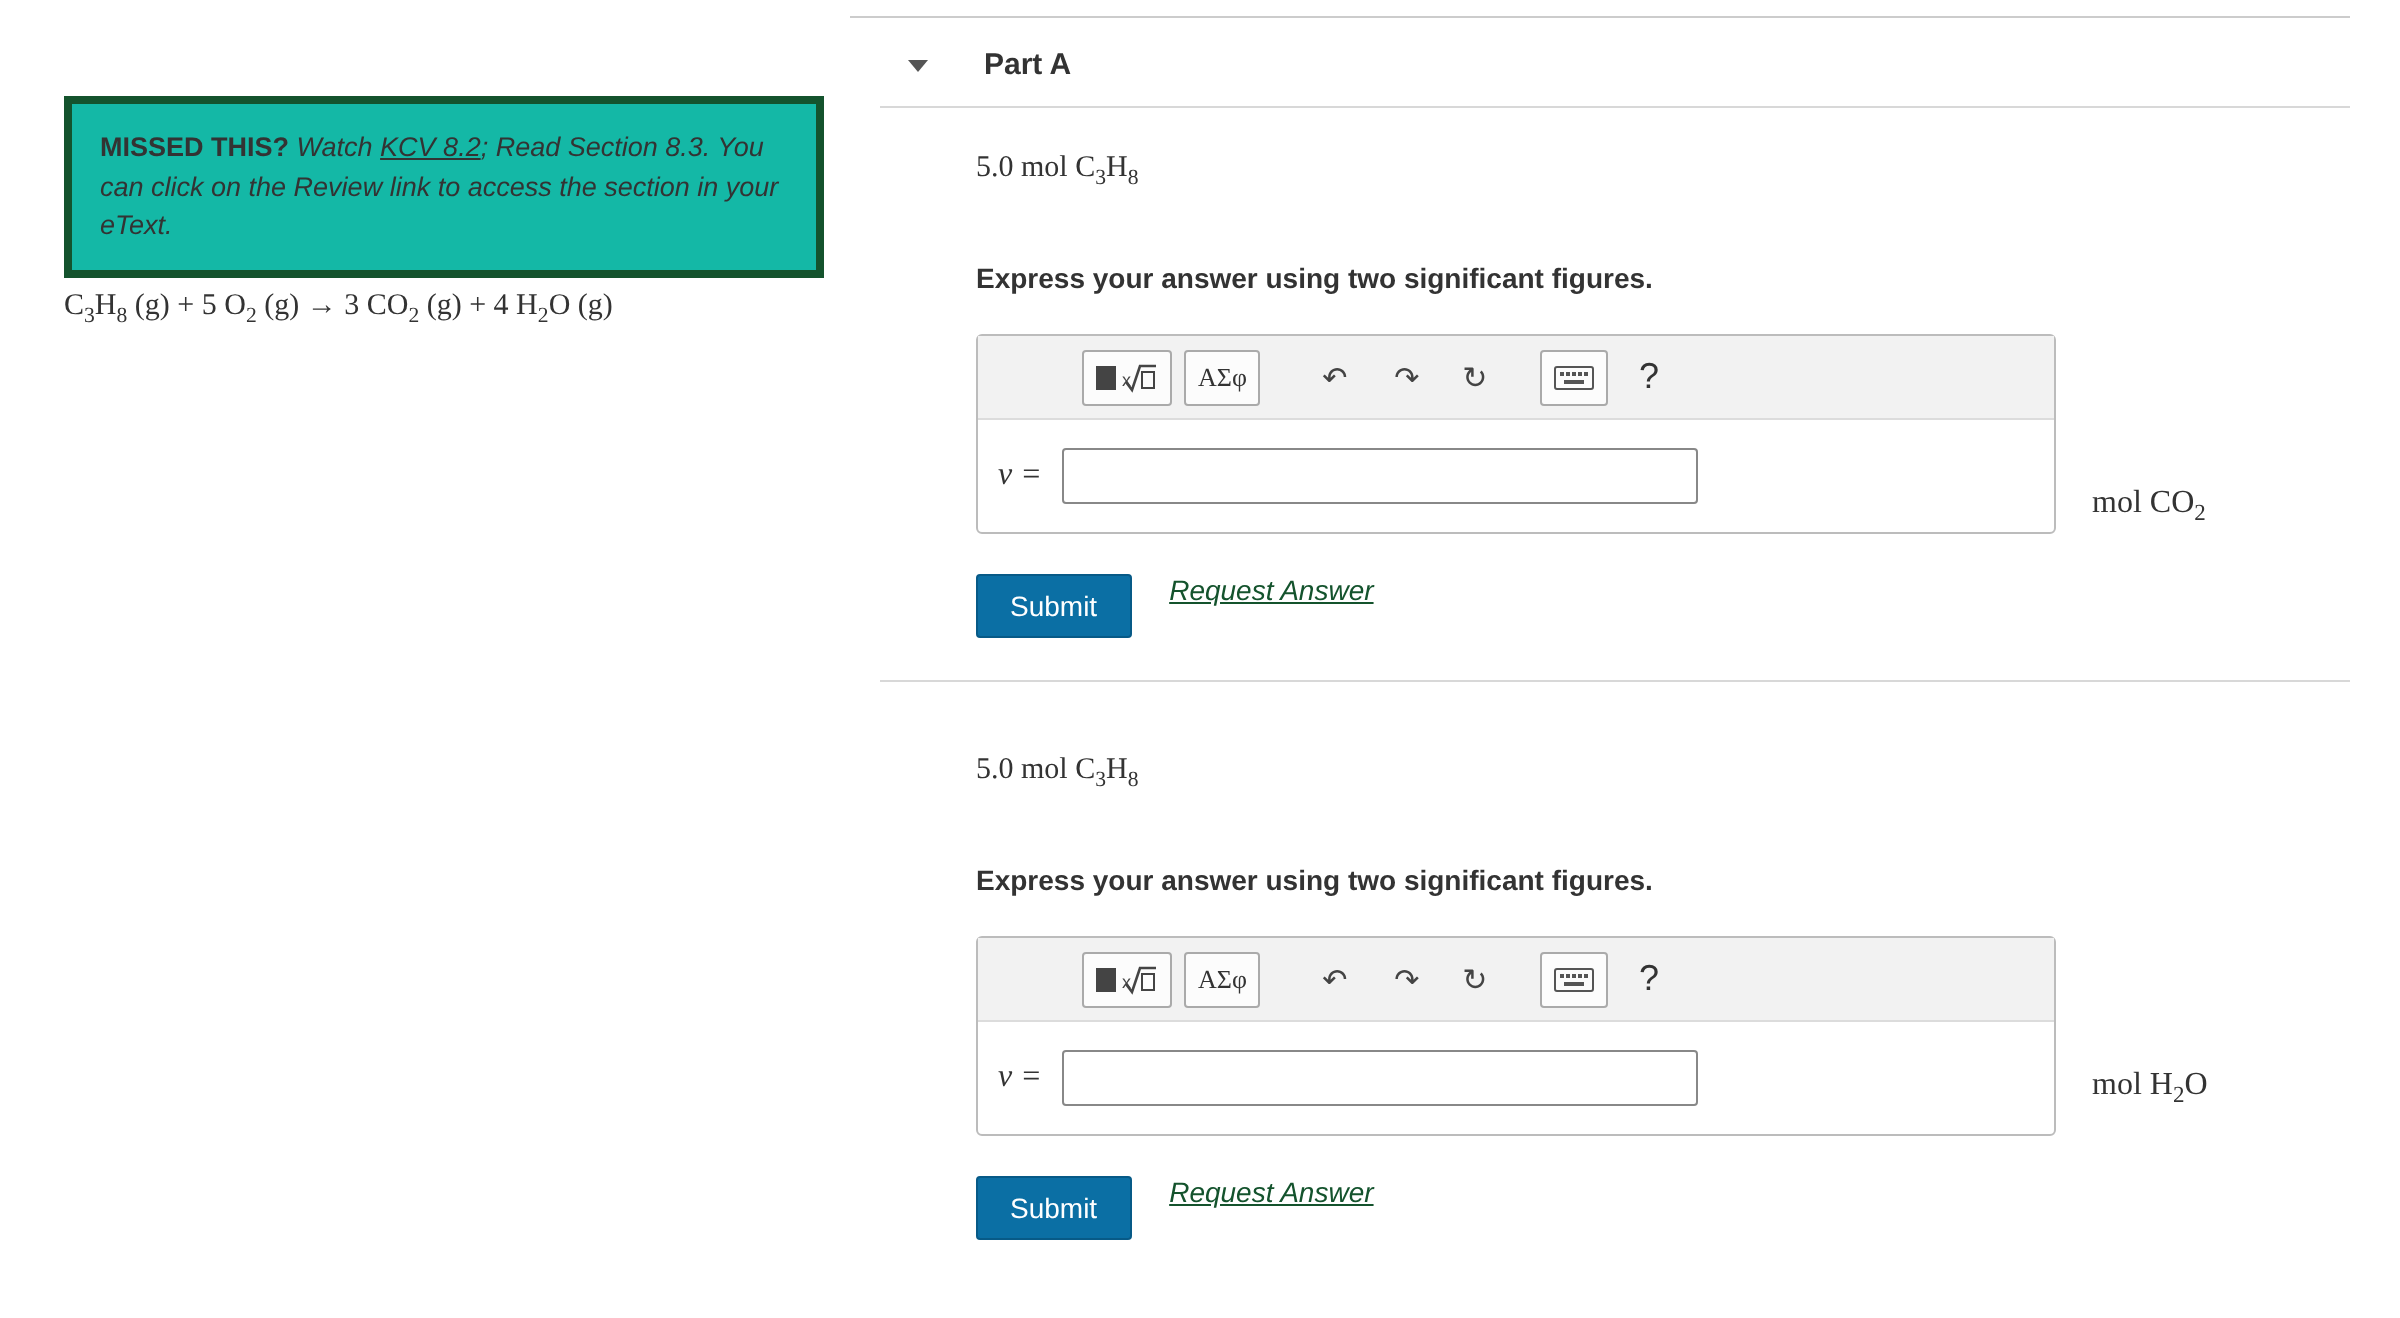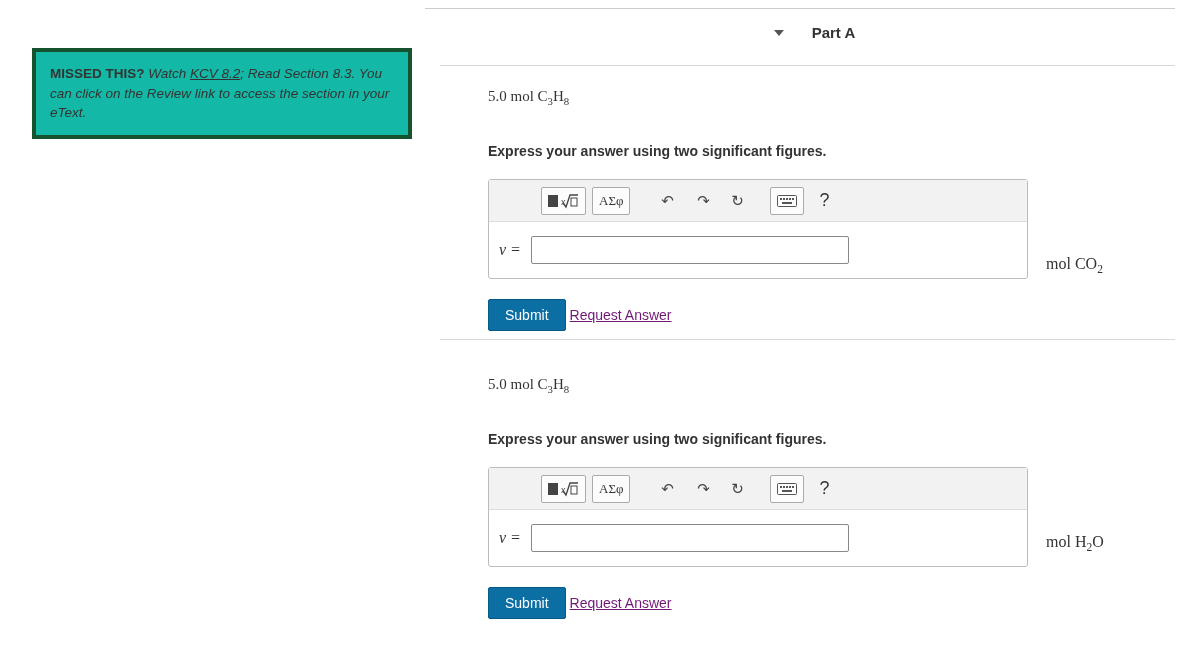--- a/index.html
+++ b/index.html
@@ -46,37 +46,36 @@
   .equation sub { font-size: 0.72em; }
   .right-col {
     position: absolute;
     left: 440px; top: 14px; right: 25px;
   }
   .part-block {
     margin-bottom: 14px;
   }
   .part-header-row {
     border-bottom: 1px solid #d8d8d8;
-    padding: 10px 0 24px 0;
+    padding: 10px 0 12px 0;
     display: flex;
     align-items: center;
     gap: 28px;
-    justify-content: center;
   }
   .caret-down {
     display: inline-block;
     width: 0; height: 0;
     border-left: 5px solid transparent;
     border-right: 5px solid transparent;
     border-top: 6px solid #555;
     margin-left: 14px;
   }
   .part-title { font-weight: bold; font-size: 15px; }
   .part-inner {
-    padding: 22px 0 8px 48px;
+    padding: 22px 0 21px 48px;
     border-bottom: 1px solid #d8d8d8;
   }
   .q-line {
     font-family: "Times New Roman", Georgia, serif;
     font-size: 15px;
     margin-bottom: 8px;
   }
   .q-line sub { font-size: 0.72em; }
   .instruct { font-weight: bold; font-size: 14px; margin-bottom: 20px; margin-top: 36px; }
 
@@ -145,51 +144,53 @@
     position: absolute;
     left: 558px;
     font-family: "Times New Roman", Georgia, serif;
     font-size: 16px;
   }
   .unit-label sub { font-size: 0.72em; }
   .unit-A { top: 76px; }
   .unit-B { top: 66px; }
   .wrap-rel { position: relative; }
 
-  .btn-row { display: flex; align-items: center; gap: 4px; }
+  .btn-row { display: flex; align-items: flex-start; gap: 19px; }
   .submit-btn {
     background: #0b6fa4;
     color: #fff;
     border: 1px solid #075a87;
     border-radius: 2px;
     padding: 7px 16px;
     font-size: 14px;
     cursor: pointer;
   }
   .request-link {
-    color: #701a75;
+    color: #14532d;
     text-decoration: underline;
     font-size: 14px;
     cursor: pointer;
+    font-style: italic;
   }
 
   
   .rect-icon { width:10px; height:12px; background:#444; display:inline-block; margin-right:3px;}
   .root-icon svg { display:block; }
   .kb-icon svg { display:block; }
 </style>
 </head>
 <body>
 
 <div class="top-line"></div>
 
 <div class="left-col">
   <div class="missed-box">
     <span class="bold">MISSED THIS?</span><span class="italic"><span> Watch </span><span class="kcv-link">KCV 8.2</span><span>; Read Section 8.3. You can click on the Review link to access the section in your eText.</span></span>
   </div>
+  <div class="equation">C<sub>3</sub>H<sub>8</sub> (g) + 5 O<sub>2</sub> (g) → 3 CO<sub>2</sub> (g) + 4 H<sub>2</sub>O (g)</div>
 </div>
 
 <div class="right-col">
 
   <div class="part-block">
     <div class="part-header-row">
       <span class="caret-down"></span>
       <span class="part-title">Part A</span>
     </div>
     <div class="part-inner">

